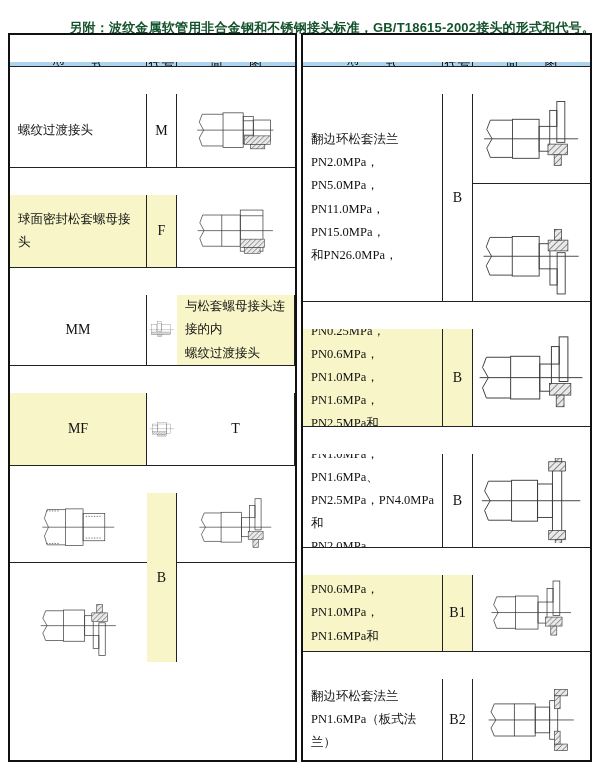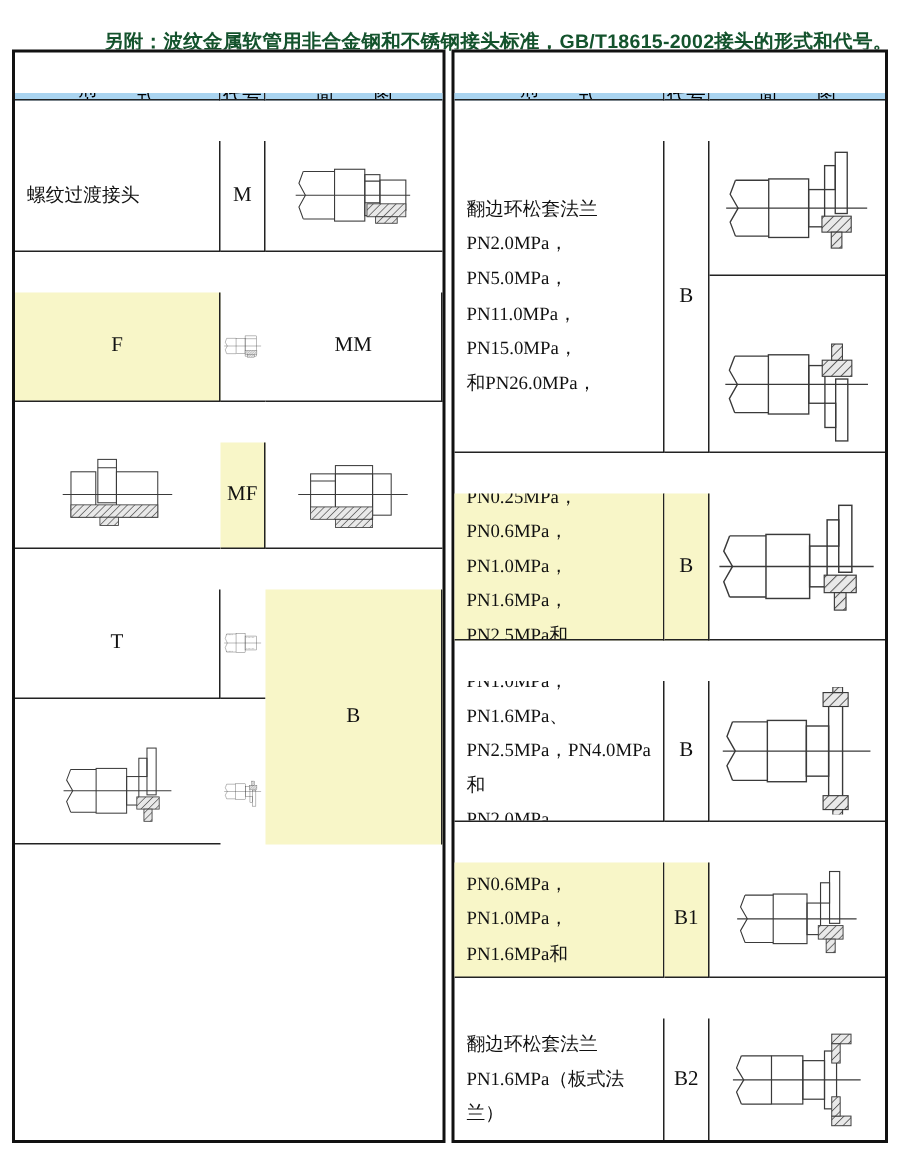--- a/index.html
+++ b/index.html
@@ -80,20 +80,21 @@
         <rect x="38" y="22" width="28" height="48" stroke="#3a3a3a" stroke-width="1" fill="none"></rect>
         <rect x="66" y="27" width="14" height="38" stroke="#3a3a3a" stroke-width="1" fill="none"></rect>
         <line x1="66" y1="33" x2="80" y2="33" stroke="#3a3a3a" stroke-width="1" fill="none"></line>
         <line x1="66" y1="53" x2="80" y2="53" stroke="#3a3a3a" stroke-width="1" fill="none"></line>
         <rect x="80" y="32" width="24" height="28" stroke="#3a3a3a" stroke-width="1" fill="none"></rect>
         <rect x="68" y="54" width="36" height="12" fill="url(#hp)" stroke="#3a3a3a" stroke-width="0.8"></rect>
         <rect x="76" y="66" width="20" height="6" fill="url(#hp)" stroke="#3a3a3a" stroke-width="0.8"></rect>
       </svg>
     </div>
 
+  <div class="c type y">球面密封松套螺母接头</div>
   <div class="c code y">F</div>
   <div class="c diag lastcol">
       <svg viewBox="0 0 112 92" role="img">
         <line x1="2" y1="46" x2="108" y2="46" stroke="#3a3a3a" stroke-width="1" fill="none"></line>
         <line x1="9" y1="24" x2="36" y2="24" stroke="#3a3a3a" stroke-width="1" fill="none"></line>
         <line x1="9" y1="68" x2="36" y2="68" stroke="#3a3a3a" stroke-width="1" fill="none"></line>
         <path d="M 9 24 L 5 35 L 11 46 L 5 57 L 9 68" stroke="#3a3a3a" stroke-width="1" fill="none"></path>
         <rect x="36" y="24" width="26" height="44" stroke="#3a3a3a" stroke-width="1" fill="none"></rect>
         <rect x="62" y="17" width="32" height="58" stroke="#3a3a3a" stroke-width="1" fill="none"></rect>
         <line x1="62" y1="25" x2="94" y2="25" stroke="#3a3a3a" stroke-width="1" fill="none"></line>
@@ -109,20 +110,22 @@
         <line x1="2" y1="46" x2="108" y2="46" stroke="#3a3a3a" stroke-width="1" fill="none"></line>
         <rect x="10" y="24" width="24" height="44" stroke="#3a3a3a" stroke-width="1" fill="none"></rect>
         <rect x="36" y="12" width="18" height="42" stroke="#3a3a3a" stroke-width="1" fill="none"></rect>
         <line x1="36" y1="20" x2="54" y2="20" stroke="#3a3a3a" stroke-width="1" fill="none"></line>
         <rect x="54" y="24" width="40" height="44" stroke="#3a3a3a" stroke-width="1" fill="none"></rect>
         <rect x="10" y="56" width="84" height="12" fill="url(#hp)" stroke="#3a3a3a" stroke-width="0.8"></rect>
         <rect x="38" y="68" width="18" height="8" fill="url(#hp)" stroke="#3a3a3a" stroke-width="0.8"></rect>
       </svg>
     </div>
 
+  <div class="c type y">与松套螺母接头连接的内
+螺纹过渡接头</div>
   <div class="c code y">MF</div>
   <div class="c diag lastcol">
       <svg viewBox="0 0 112 92" role="img">
         <line x1="2" y1="46" x2="108" y2="46" stroke="#3a3a3a" stroke-width="1" fill="none"></line>
         <rect x="14" y="26" width="24" height="36" stroke="#3a3a3a" stroke-width="1" fill="none"></rect>
         <line x1="14" y1="33" x2="38" y2="33" stroke="#3a3a3a" stroke-width="1" fill="none"></line>
         <rect x="38" y="18" width="36" height="52" stroke="#3a3a3a" stroke-width="1" fill="none"></rect>
         <line x1="38" y1="26" x2="74" y2="26" stroke="#3a3a3a" stroke-width="1" fill="none"></line>
         <rect x="74" y="26" width="18" height="40" stroke="#3a3a3a" stroke-width="1" fill="none"></rect>
         <rect x="14" y="58" width="60" height="12" fill="url(#hp)" stroke="#3a3a3a" stroke-width="0.8"></rect>

